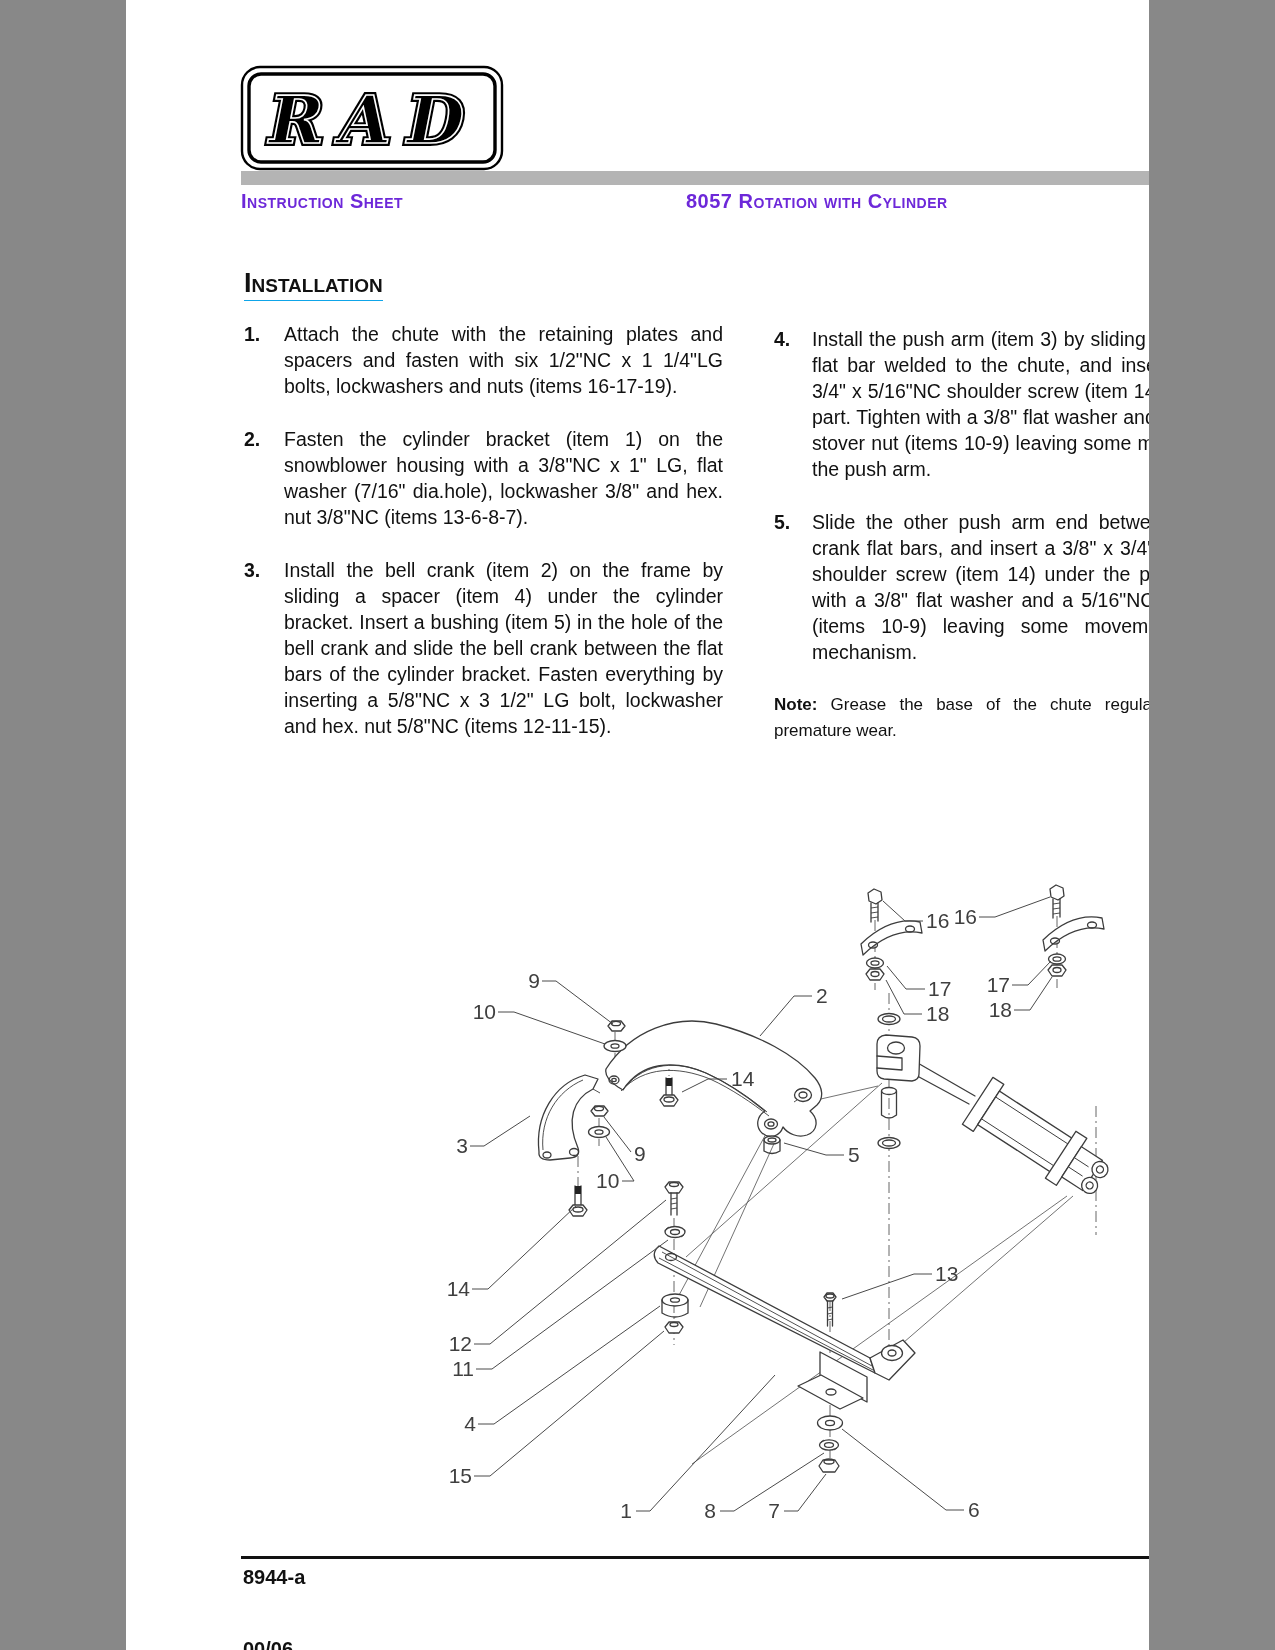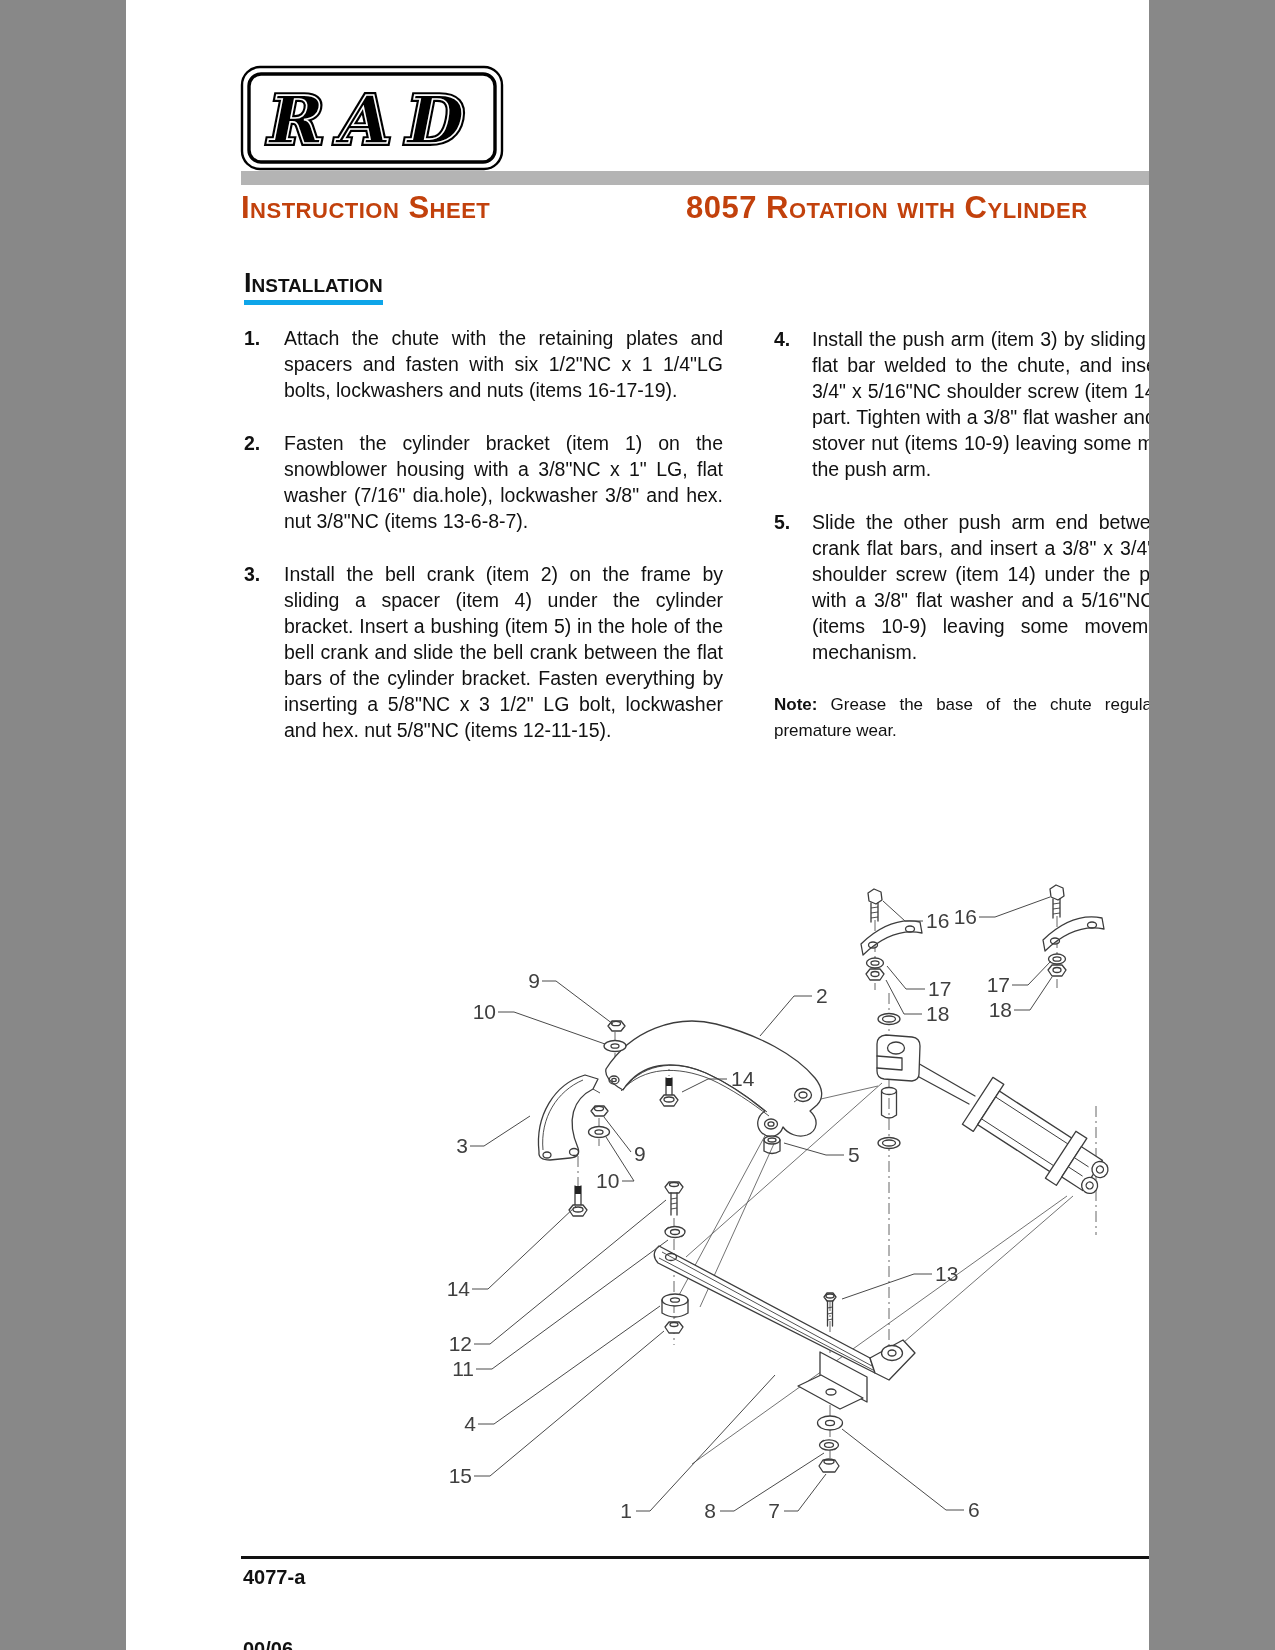--- a/index.html
+++ b/index.html
@@ -1,29 +1,29 @@
 <!DOCTYPE html>
 <html><head>
 <meta charset="utf-8">
 <style>
   html,body{margin:0;padding:0;background:#888;}
   #page{position:relative;width:1023px;height:1650px;background:#fff;margin:0 auto;
         font-family:"Liberation Sans",sans-serif;color:#111;overflow:hidden;}
   .abs{position:absolute;}
   
   #gray-bar{left:115px;top:171px;width:1045px;height:14px;background:#b4b4b4;}
-  .title-row{top:190px;font-weight:bold;font-size:31px;font-variant:small-caps;
-             letter-spacing:.5px;color:#c2410c;}
+  .title-row{top:190px;font-weight:bold;font-size:20px;font-variant:small-caps;
+             letter-spacing:.5px;color:#6d28d9;}
   #title-left{left:115px;}
   #title-right{left:560px;width:600px;text-align:left;}
   
   #col-left{left:118px;top:268px;width:479px;}
   #col-right{left:648px;top:326px;width:477px;}
   .sect-head{font-variant:small-caps;font-weight:bold;font-size:27px;margin:0 0 20px 0;}
-  .sect-head span{display:inline-block;border-bottom:5px solid #0ea5e9;padding-bottom:1px;}
+  .sect-head span{display:inline-block;border-bottom:1px solid #0ea5e9;padding-bottom:1px;}
   .step{display:flex;margin-bottom:27px;font-size:19.5px;line-height:26px;}
   .step-num{width:40px;flex:none;font-weight:bold;}
   #col-right .step-num{width:38px;}
   .step-text{flex:1;text-align:justify;}
   .note{font-size:17px;line-height:26px;text-align:justify;margin-top:16px;}
   .bold{font-weight:bold;}
   
   #footer-line{left:115px;top:1556px;width:1045px;height:3px;background:#111;}
   .footer-text{left:117px;font-size:20px;font-weight:bold;line-height:26px;}
   #footer-code{top:1564px;}
@@ -300,16 +300,16 @@
       <text x="346" y="1483" text-anchor="end">15</text>
       <text x="809" y="1281">13</text>
       <text x="506" y="1518" text-anchor="end">1</text>
       <text x="590" y="1518" text-anchor="end">8</text>
       <text x="654" y="1518" text-anchor="end">7</text>
       <text x="842" y="1517">6</text>
     </g>
   </svg>
 
   <div id="footer-line" class="abs"></div>
-  <div id="footer-code" class="abs footer-text">4077-a</div>
+  <div id="footer-code" class="abs footer-text">8944-a</div>
   <div id="footer-date" class="abs footer-text">00/06</div>
 
 </div>
 
 </body></html>

